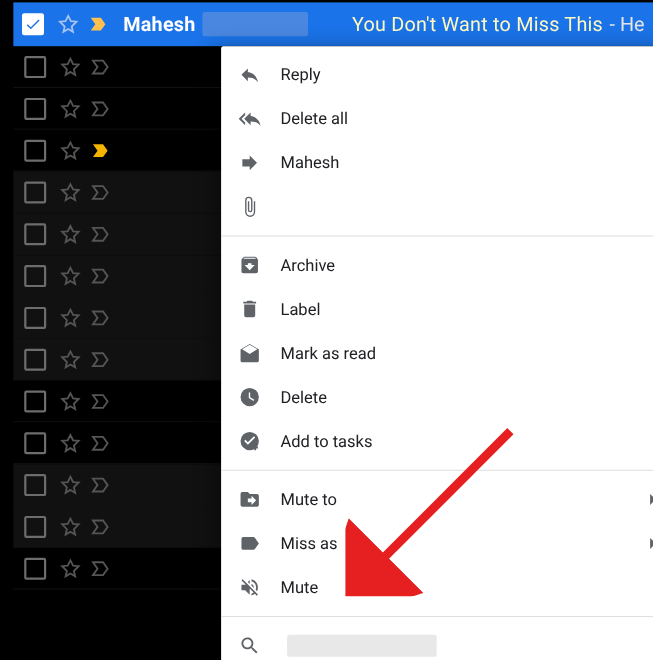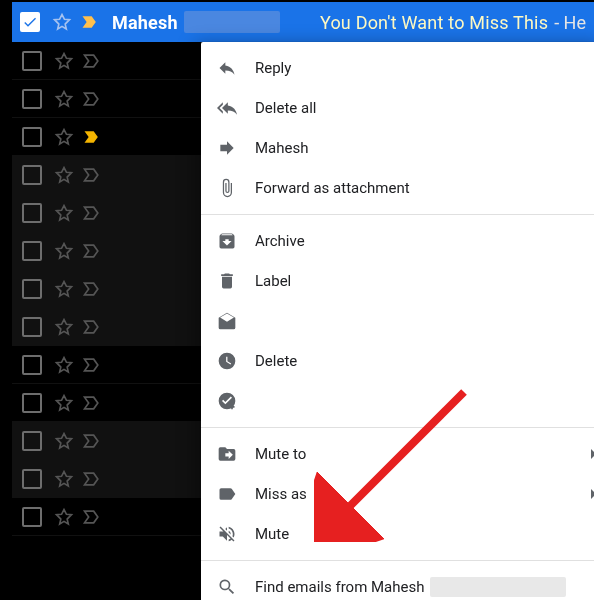--- a/index.html
+++ b/index.html
@@ -374,21 +374,20 @@
           </svg>
         </span>
       <span class="label">Mahesh</span>
     </div>
     <div class="item">
       <span class="ico">
           <svg viewBox="0 0 24 24">
             <path d="M16.5 6v11.5a4 4 0 0 1-8 0V5a2.5 2.5 0 0 1 5 0v10.5a1 1 0 0 1-2 0V6H10v9.5a2.5 2.5 0 0 0 5 0V5a4 4 0 0 0-8 0v12.5a5.5 5.5 0 0 0 11 0V6z"></path>
           </svg>
         </span>
-      <span class="label">Forward as attachment</span>
     </div>
 
     <div class="divider"></div>
 
     <div class="item">
       <span class="ico">
           <svg viewBox="0 0 24 24">
             <path d="M20.54 5.23 19.15 3.55A1.99 1.99 0 0 0 17.6 3H6.4c-.6 0-1.17.27-1.55.72L3.46 5.23A2 2 0 0 0 3 6.5V19a2 2 0 0 0 2 2h14a2 2 0 0 0 2-2V6.5c0-.47-.17-.93-.46-1.27zM12 17.5 6.5 12H10v-2h4v2h3.5L12 17.5zM5.12 5l.81-1h12l.94 1H5.12z"></path>
           </svg>
         </span>
@@ -401,36 +400,38 @@
           </svg>
         </span>
       <span class="label">Label</span>
     </div>
     <div class="item">
       <span class="ico">
           <svg viewBox="0 0 24 24">
             <path d="M21.99 8 12 2 2 8v12a2 2 0 0 0 2 2h16a2 2 0 0 0 2-2l-.01-12zM12 13 3.74 7.84 12 3l8.26 4.84L12 13z"></path>
           </svg>
         </span>
+      <span class="label">Mark as read</span>
     </div>
     <div class="item">
       <span class="ico">
           <svg viewBox="0 0 24 24">
             <path d="M11.99 2a10 10 0 1 0 .02 20 10 10 0 0 0-.02-20zM12.5 7v5.25l4.5 2.67-.75 1.23L11 13V7h1.5z"></path>
           </svg>
         </span>
       <span class="label">Delete</span>
     </div>
     <div class="item">
       <span class="ico">
           <svg viewBox="0 0 24 24">
             <path d="M12 2a10 10 0 1 0 0 20 10 10 0 0 0 0-20zm-2 14-4-4 1.41-1.41L10 13.17l6.59-6.58L18 8l-8 8z"></path>
             <path d="M19 16h-2v2h-2v2h2v2h2v-2h2v-2h-2z" fill="#5f6368"></path>
           </svg>
         </span>
+      <span class="label">Add to tasks</span>
     </div>
 
     <div class="divider"></div>
 
     <div class="item">
       <span class="ico">
           <svg viewBox="0 0 24 24">
             <path d="M20 6h-8l-2-2H4a2 2 0 0 0-2 2v12a2 2 0 0 0 2 2h16a2 2 0 0 0 2-2V8a2 2 0 0 0-2-2zm-6 12v-3h-4v-4h4V8l5 5-5 5z"></path>
           </svg>
         </span>
@@ -456,21 +457,20 @@
     </div>
 
     <div class="divider"></div>
 
     <div class="item find">
       <span class="ico">
           <svg viewBox="0 0 24 24">
             <path d="M15.5 14h-.79l-.28-.27a6.5 6.5 0 1 0-.7.7l.27.28v.79l5 4.99L20.49 19l-4.99-5zm-6 0a4.5 4.5 0 1 1 0-9 4.5 4.5 0 0 1 0 9z"></path>
           </svg>
         </span>
-      <span class="label">Find emails from Mahesh</span>
       <span class="redact2"></span>
     </div>
 
   </div>
 
   <svg class="arrow" viewBox="0 0 160 160">
     <defs>
       <marker id="ah" markerWidth="12" markerHeight="12" refX="3" refY="6" orient="auto">
         <path d="M0 0 L12 6 L0 12 z" fill="#e62020"></path>
       </marker>

